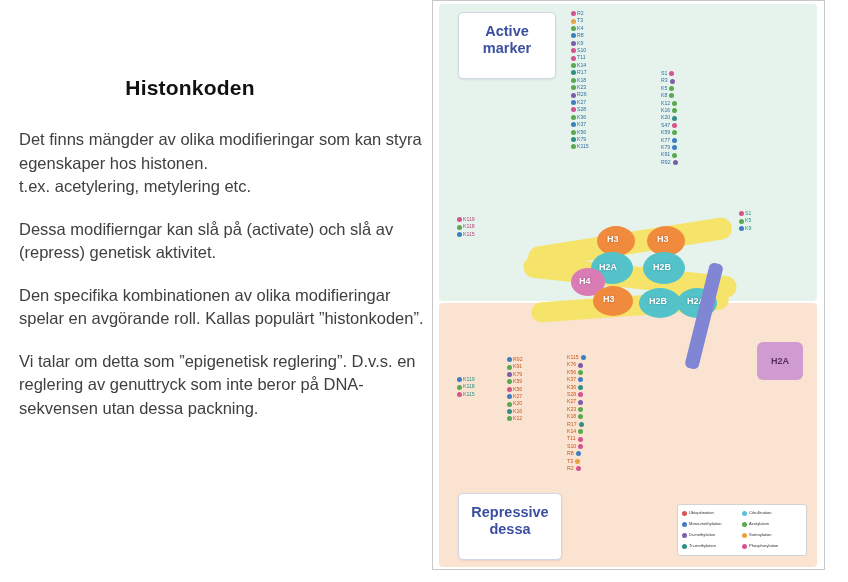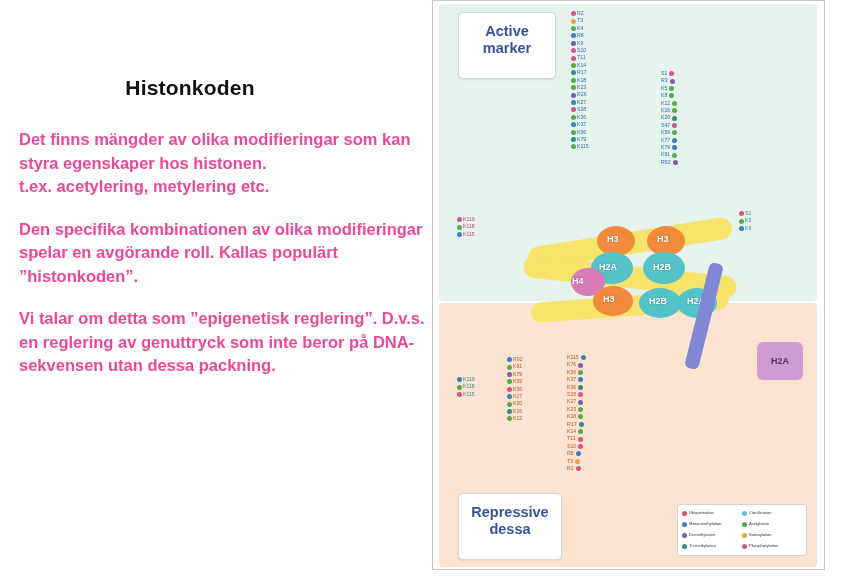--- a/index.html
+++ b/index.html
@@ -39,22 +39,21 @@
     color: #111111;
     letter-spacing: 0.2px;
   }
   #body-text {
     position: absolute;
     left: 19px;
     top: 128px;
     width: 410px;
     font-size: 16.5px;
     line-height: 23.5px;
-    color: #ec4899;
-    font-weight: bold;
+    color: #404040;
   }
   #body-text p {
     margin: 0 0 19px 0;
   }
   #body-text p:last-child {
     margin-bottom: 0;
   }
   
   #figure-panel {
     position: absolute;
@@ -212,20 +211,21 @@
 </head>
 <body>
 
 <div id="slide">
 
   <div id="text-col">
     <div id="slide-title">Histonkoden</div>
     <div id="body-text">
       <p style="white-space:pre-line">Det finns mängder av olika modifieringar som kan styra egenskaper hos histonen.
 t.ex. acetylering, metylering etc.</p>
+      <p>Dessa modifierngar kan slå på (activate) och slå av (repress) genetisk aktivitet.</p>
       <p>Den specifika kombinationen av olika modifieringar spelar en avgörande roll. Kallas populärt ”histonkoden”.</p>
       <p>Vi talar om detta som ”epigenetisk reglering”. D.v.s. en reglering av genuttryck som inte beror på DNA-sekvensen utan dessa packning.</p>
     </div>
     <div id="bottom-rule"></div>
   </div>
 
   <div id="figure-panel">
     <div id="fig-inner">
 
       <div class="fig-half" id="active-half"></div>
@@ -291,21 +291,21 @@
         <div class="histone" style="left:108px; top:40px; width:42px; height:32px; background:#53c3c9;"></div>
         <div class="histone" style="left:36px;  top:56px; width:34px; height:28px; background:#d97bb5;"></div>
         <div class="histone" style="left:58px;  top:74px; width:40px; height:30px; background:#f08a3c;"></div>
         <div class="histone" style="left:104px; top:76px; width:42px; height:30px; background:#53c3c9;"></div>
         <div class="histone" style="left:142px; top:76px; width:40px; height:30px; background:#53c3c9;"></div>
 
         <span class="hlabel" style="left:72px;  top:22px;">H3</span>
         <span class="hlabel" style="left:122px; top:22px;">H3</span>
         <span class="hlabel" style="left:64px;  top:50px;">H2A</span>
         <span class="hlabel" style="left:118px; top:50px;">H2B</span>
-        <span class="hlabel" style="left:37px;  top:64px;">H4</span>
+        <span class="hlabel" style="left:44px;  top:64px;">H4</span>
         <span class="hlabel" style="left:68px;  top:82px;">H3</span>
         <span class="hlabel" style="left:114px; top:84px;">H2B</span>
         <span class="hlabel" style="left:152px; top:84px;">H2A</span>
       </div>
 
       <div style="position:absolute; left:258px; top:258px; width:14px; height:108px; background:#8186d4; border-radius:5px; transform:rotate(14deg);"></div>
 
       <div style="position:absolute; left:318px; top:338px; width:46px; height:38px; background:#cf9bd0; border-radius:6px;"></div>
       <span class="hlabel" style="left:332px; top:352px; color:#5a2f63; text-shadow:none;">H2A</span>
 

